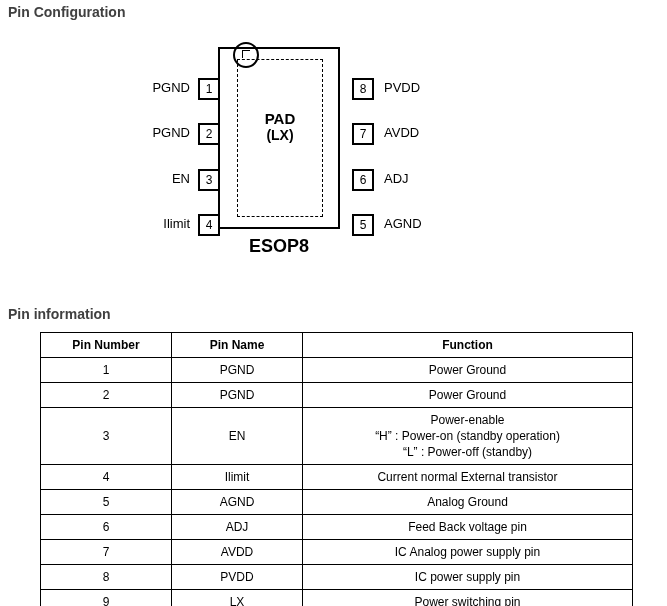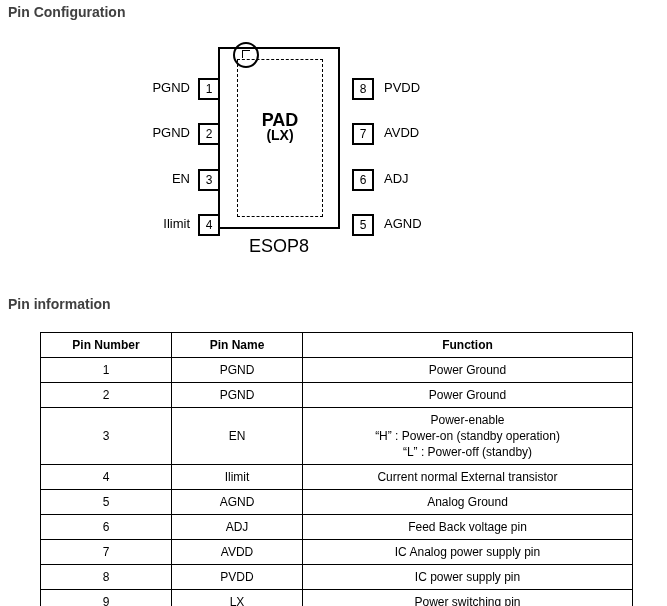--- a/index.html
+++ b/index.html
@@ -57,21 +57,21 @@
     border: 1px dashed #000;
     box-sizing: border-box;
   }
 
   #pad-label {
     position: absolute;
     left: 237px;
     top: 80px;
     width: 86px;
     text-align: center;
-    font-size: 18px;
+    font-size: 15px;
     font-weight: bold;
   }
   #pad-sublabel {
     position: absolute;
     left: 237px;
     top: 97px;
     width: 86px;
     text-align: center;
     font-size: 14px;
     font-weight: bold;
@@ -121,28 +121,28 @@
     text-align: left;
   }
 
   #pkg-name {
     position: absolute;
     left: 218px;
     top: 206px;
     width: 122px;
     text-align: center;
     font-size: 18px;
-    font-weight: normal;
+    font-weight: bold;
   }
 
   
   #pin-info-title {
     position: absolute;
     left: 8px;
-    top: 296px;
+    top: 306px;
   }
 
   #pin-table-wrap {
     position: absolute;
     left: 40px;
     top: 332px;
     width: 592px;
   }
 
   table {

